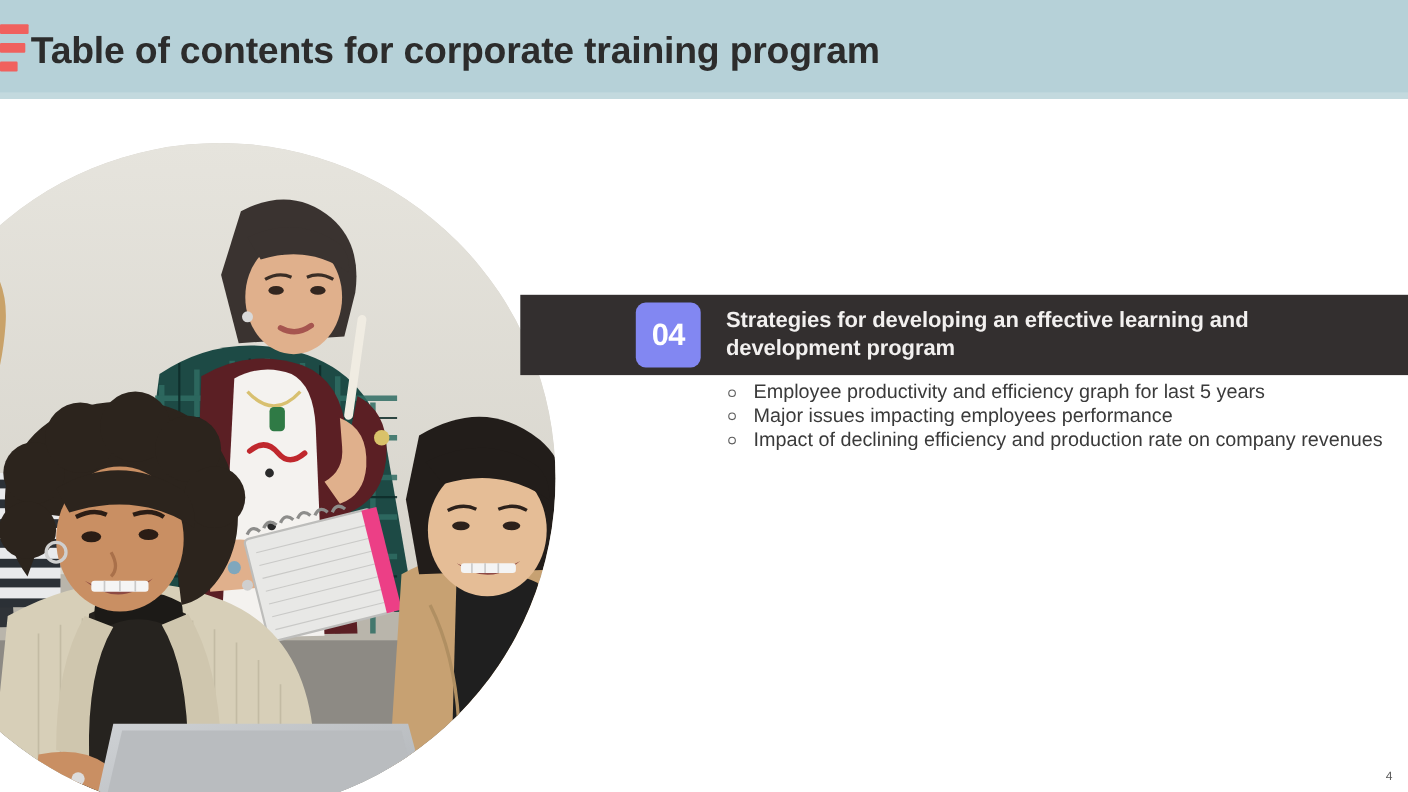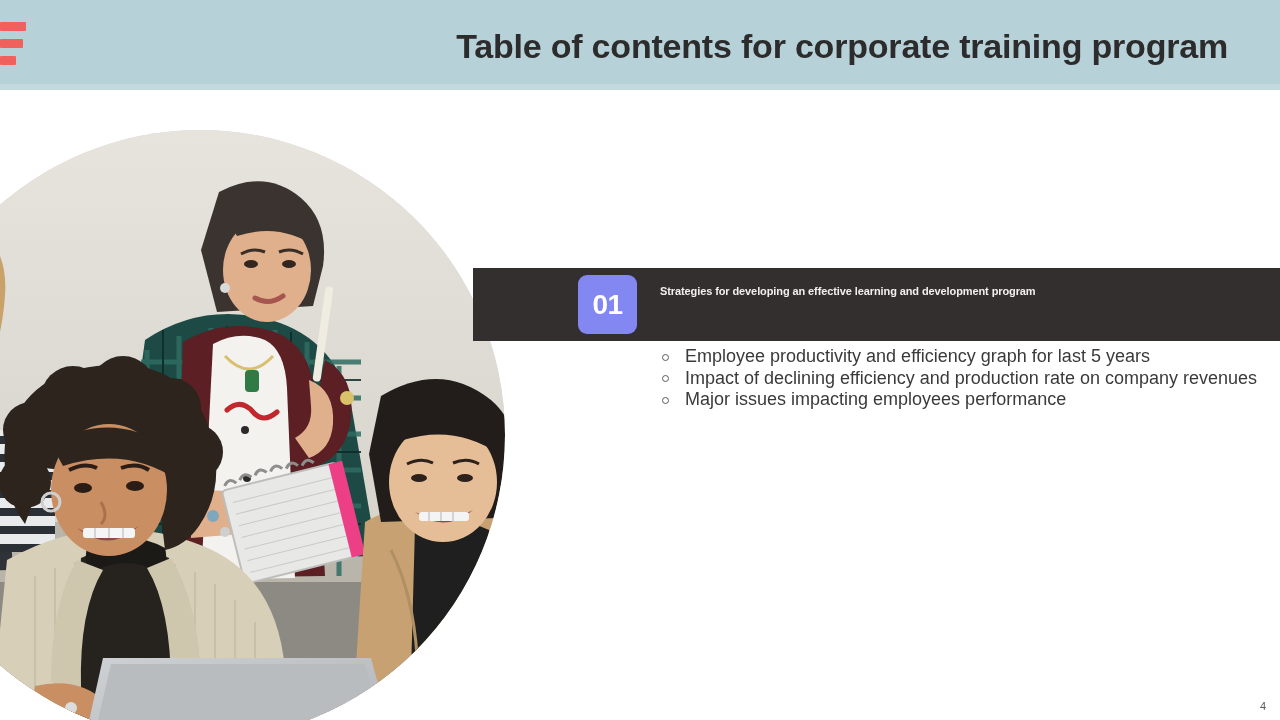--- a/index.html
+++ b/index.html
@@ -65,21 +65,20 @@
     left: 28px;
     top: 22px;
     width: 1200px;
     height: 48px;
     line-height: 48px;
     font-size: 34px;
     font-weight: bold;
     color: #2c2c2c;
     letter-spacing: -0.2px;
     white-space: nowrap;
-    text-align: right;
   }
 
   
   .photo-circle {
     position: absolute;
     left: -105px;
     top: 130px;
     width: 610px;
     height: 610px;
     border-radius: 50%;
@@ -113,21 +112,21 @@
     line-height: 59px;
     text-align: center;
     letter-spacing: -0.5px;
   }
 
   .section-heading {
     position: absolute;
     left: 187px;
     top: 10px;
     width: 600px;
-    font-size: 11px;
+    font-size: 20px;
     font-weight: bold;
     color: #f2f0ef;
     line-height: 26px;
     letter-spacing: -0.1px;
   }
 
   
   .photo-overlap {
     position: absolute;
     left: 440px;
@@ -413,21 +412,21 @@
           <rect x="160" y="650" width="368" height="18" rx="4" fill="#9ea2a6"></rect>
 
           <rect x="390" y="598" width="58" height="62" fill="#dce6f0"></rect>
           <rect x="392" y="600" width="54" height="58" fill="#e6eef6"></rect>
         </g>
       </g>
     </svg>
   </div>
 
   <div class="section-banner">
-    <div class="number-badge">01</div>
+    <div class="number-badge">04</div>
     <div class="section-heading">Strategies for developing an effective learning and development program</div>
   </div>
 
   <div class="photo-overlap">
     <svg viewBox="0 0 110 110" xmlns="http://www.w3.org/2000/svg" aria-hidden="true">
       <defs>
           <clipPath id="ovClip">
             <path d="M0 0 H110 V110 H0 Z"></path>
           </clipPath>
         </defs>
@@ -437,23 +436,23 @@
     </svg>
   </div>
 
   <div class="bullet-list">
     <div class="bullet-item">
       <span class="bullet-marker"></span>
       <span>Employee productivity and efficiency graph for last 5 years</span>
     </div>
     <div class="bullet-item">
       <span class="bullet-marker"></span>
-      <span>Impact of declining efficiency and production rate on company revenues</span>
+      <span>Major issues impacting employees performance</span>
     </div>
     <div class="bullet-item">
       <span class="bullet-marker"></span>
-      <span>Major issues impacting employees performance</span>
+      <span>Impact of declining efficiency and production rate on company revenues</span>
     </div>
   </div>
 
   <div class="page-number">4</div>
 
 </div>
 
 </body></html>

